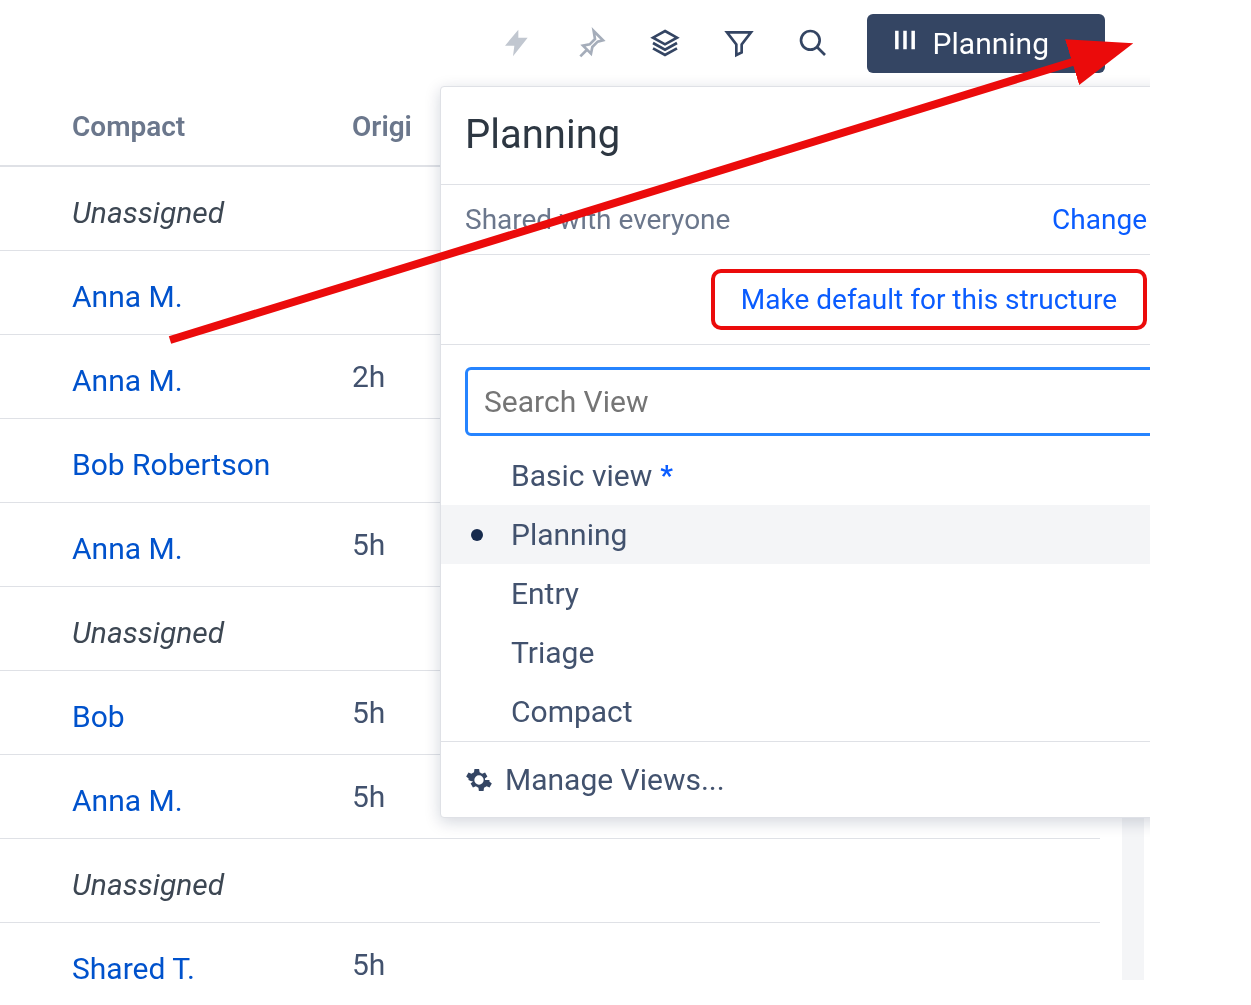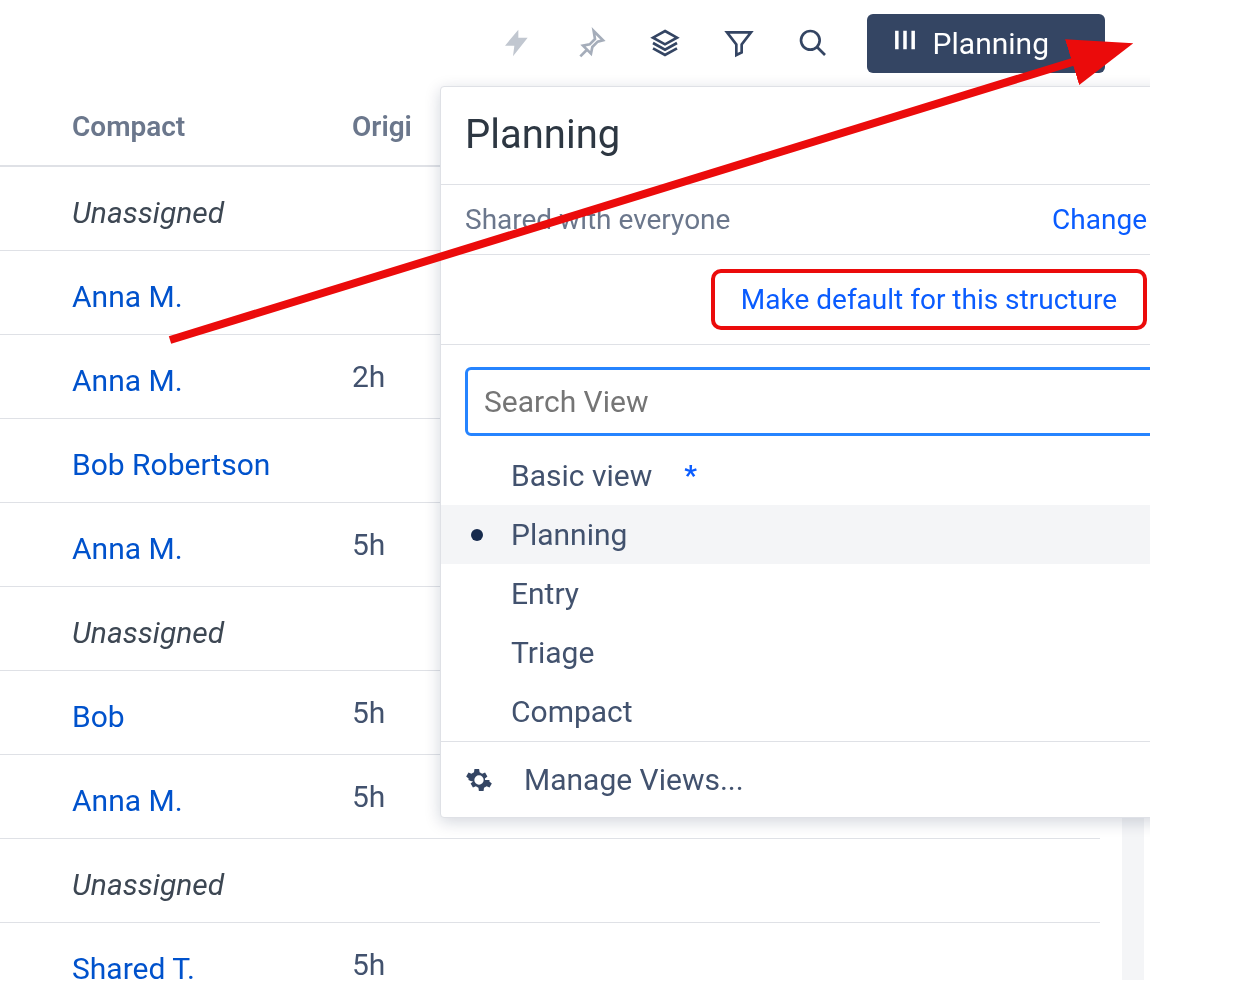--- a/index.html
+++ b/index.html
@@ -50,25 +50,25 @@
   .share-row{display:flex;align-items:center;justify-content:space-between;padding:18px 24px;font-size:28px;}
   .share-text{color:var(--text-muted);}
   .link{color:var(--link-bright);cursor:pointer;}
   .make-default-wrap{padding:14px 24px;display:flex;justify-content:flex-end;text-align:right;}
   .make-default-box{border:4px solid var(--red);border-radius:10px;padding:10px 26px;}
   .make-default-box .link{font-size:28px;}
   .search-wrap{padding:22px 8px 10px 24px;}
   .search-input{width:100%;box-sizing:border-box;font-size:30px;color:var(--text-muted);border:3px solid var(--search-border);border-radius:6px;padding:14px 16px;outline:none;font-family:inherit;}
   .section-label{font-size:22px;font-weight:600;letter-spacing:.02em;color:var(--text-muted);padding:18px 24px 6px 24px;}
   .view-list{display:flex;flex-direction:column;}
-  .view-item{display:flex;align-items:center;gap:26px;font-size:30px;color:var(--text-dark);padding:12px 24px 12px 70px;position:relative;cursor:pointer;}
+  .view-item{display:flex;align-items:center;gap:2px;font-size:30px;color:var(--text-dark);padding:12px 24px 12px 70px;position:relative;cursor:pointer;}
   .view-item.selected{background:var(--hover-row);}
   .view-item .dot{position:absolute;left:30px;top:50%;transform:translateY(-50%);width:12px;height:12px;border-radius:50%;background:#172b4d;}
   .view-item .star{color:var(--link-bright);font-weight:700;font-size:28px;margin-left:6px;}
-  .manage-row{display:flex;align-items:center;gap:31px;font-size:30px;color:var(--text-dark);padding:20px 24px;border-top:1px solid var(--border);cursor:pointer;}
+  .manage-row{display:flex;align-items:center;gap:12px;font-size:30px;color:var(--text-dark);padding:20px 24px;border-top:1px solid var(--border);cursor:pointer;}
   .manage-row svg{width:28px;height:28px;color:#344563;}
   
   .arrow-svg{position:absolute;left:0;top:0;pointer-events:none;}
 </style>
 </head>
 <body>
 
 <div class="page">
 
   <div class="toolbar">

